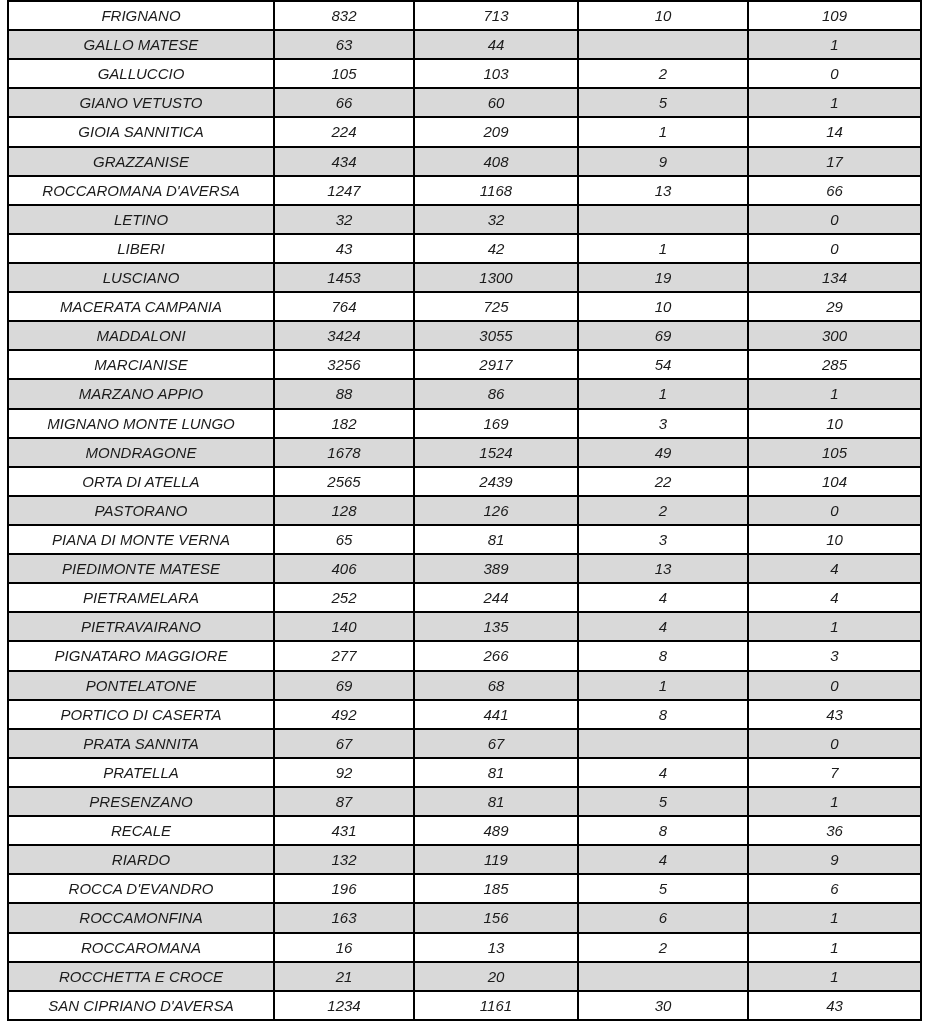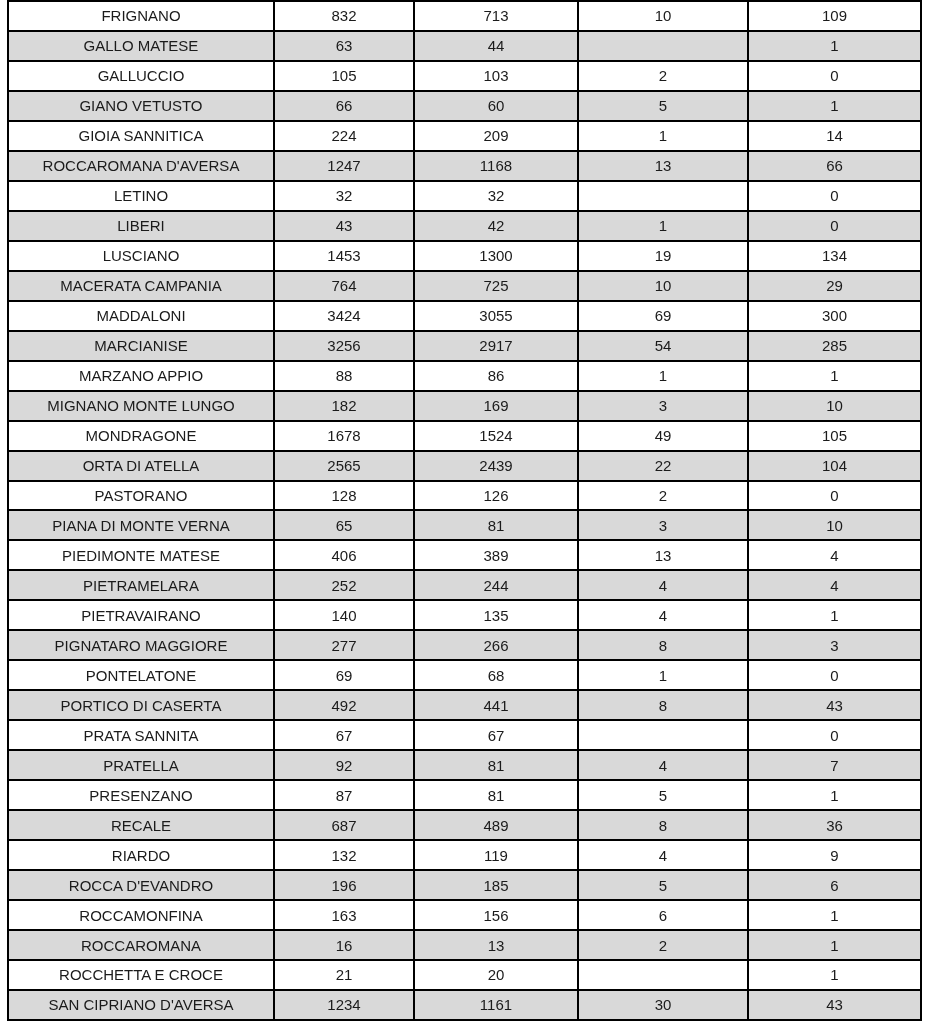--- a/index.html
+++ b/index.html
@@ -8,20 +8,21 @@
     background: #ffffff;
     width: 925px;
     height: 1024px;
     overflow: hidden;
   }
   .page {
     position: relative;
     width: 792px;
     height: 1024px;
     font-family: "Liberation Sans", sans-serif;
+    font-style: italic;
   }
   table.muni {
     border-collapse: collapse;
     table-layout: fixed;
     position: absolute;
     left: 7px;
     top: 0;
     width: 913px;
     height: 1021px;
   }
@@ -81,20 +82,27 @@
           <td>1</td>
         </tr>
         <tr>
           <td>GIOIA SANNITICA</td>
           <td>224</td>
           <td>209</td>
           <td>1</td>
           <td>14</td>
         </tr>
         <tr>
+          <td>GRAZZANISE</td>
+          <td>434</td>
+          <td>408</td>
+          <td>9</td>
+          <td>17</td>
+        </tr>
+        <tr>
           <td>ROCCAROMANA D'AVERSA</td>
           <td>1247</td>
           <td>1168</td>
           <td>13</td>
           <td>66</td>
         </tr>
         <tr>
           <td>LETINO</td>
           <td>32</td>
           <td>32</td>
@@ -236,21 +244,21 @@
         </tr>
         <tr>
           <td>PRESENZANO</td>
           <td>87</td>
           <td>81</td>
           <td>5</td>
           <td>1</td>
         </tr>
         <tr>
           <td>RECALE</td>
-          <td>687</td>
+          <td>431</td>
           <td>489</td>
           <td>8</td>
           <td>36</td>
         </tr>
         <tr>
           <td>RIARDO</td>
           <td>132</td>
           <td>119</td>
           <td>4</td>
           <td>9</td>

